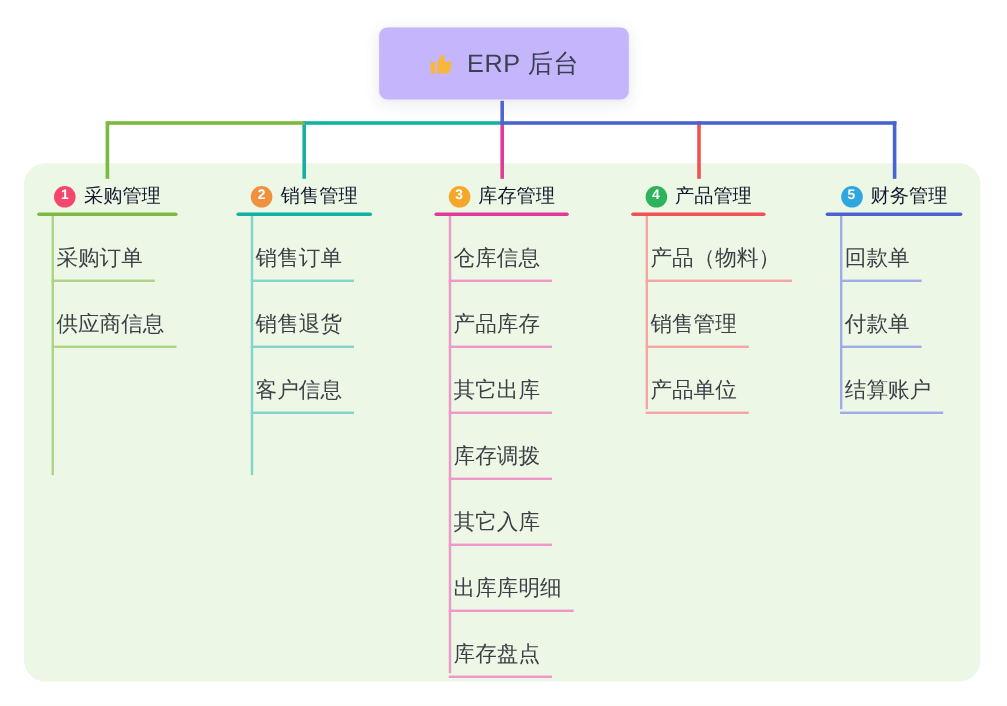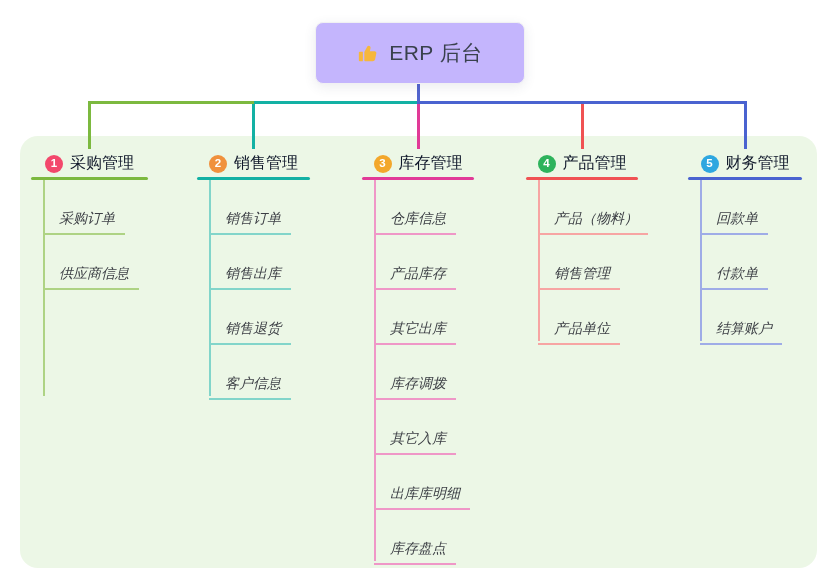--- a/index.html
+++ b/index.html
@@ -32,23 +32,23 @@
     display:flex; align-items:center; justify-content:center; line-height:1;
   }
   .branch-label { font-size:16px; color:#0f172a; white-space:nowrap; }
   .branch-underline { height:3px; width:100%; border-radius:2px; }
   .children { position:relative; }
   .vline { position:absolute; left:12px; top:0; width:2px; }
   .child-row { height:55px; position:relative; }
   .child-row:first-child { height:51px; }
   .child-label {
     position:absolute; left:12px; bottom:0;
-    padding:0 10px 7px 16px;
+    padding:0 10px 7px 4px;
     border-bottom:2px solid transparent;
-    font-size:14px; color:#3c3f45; white-space:nowrap; line-height:1.1;font-style:italic;
+    font-size:18px; color:#3c3f45; white-space:nowrap; line-height:1.1;
   }
 </style>
 </head>
 <body>
 
 <div class="stage" id="stage">
   <div class="panel" id="panel" style="background: rgb(236, 247, 230);"></div>
   <div class="connectors" id="connectors">
       <div class="cline" style="left: 88px; top: 101px; width: 3px; height: 48px; background: rgb(124, 185, 63);"></div>
       <div class="cline" style="left: 252px; top: 101px; width: 3px; height: 48px; background: rgb(19, 177, 164);"></div>
@@ -88,23 +88,20 @@
       <div class="branch" style="left: 197px; width: 113px;">
     <div class="branch-header">
       <span class="badge" style="background: rgb(240, 145, 61);">2</span>
       <span class="branch-label">销售管理</span>
     </div>
     <div class="branch-underline" style="background: rgb(19, 177, 164);"></div>
     <div class="children">
       <div class="vline" style="background: rgb(130, 213, 202); height: 216px;"></div>
     <div class="child-row">
     <span class="child-label" style="border-bottom-color: rgb(130, 213, 202);">销售订单</span>
-  </div>
-          <div class="child-row">
-    <span class="child-label" style="border-bottom-color: rgb(130, 213, 202);">销售出库</span>
   </div>
           <div class="child-row">
     <span class="child-label" style="border-bottom-color: rgb(130, 213, 202);">销售退货</span>
   </div>
           <div class="child-row">
     <span class="child-label" style="border-bottom-color: rgb(130, 213, 202);">客户信息</span>
   </div>
         </div>
   </div>
       <div class="branch" style="left: 362px; width: 112px;">

